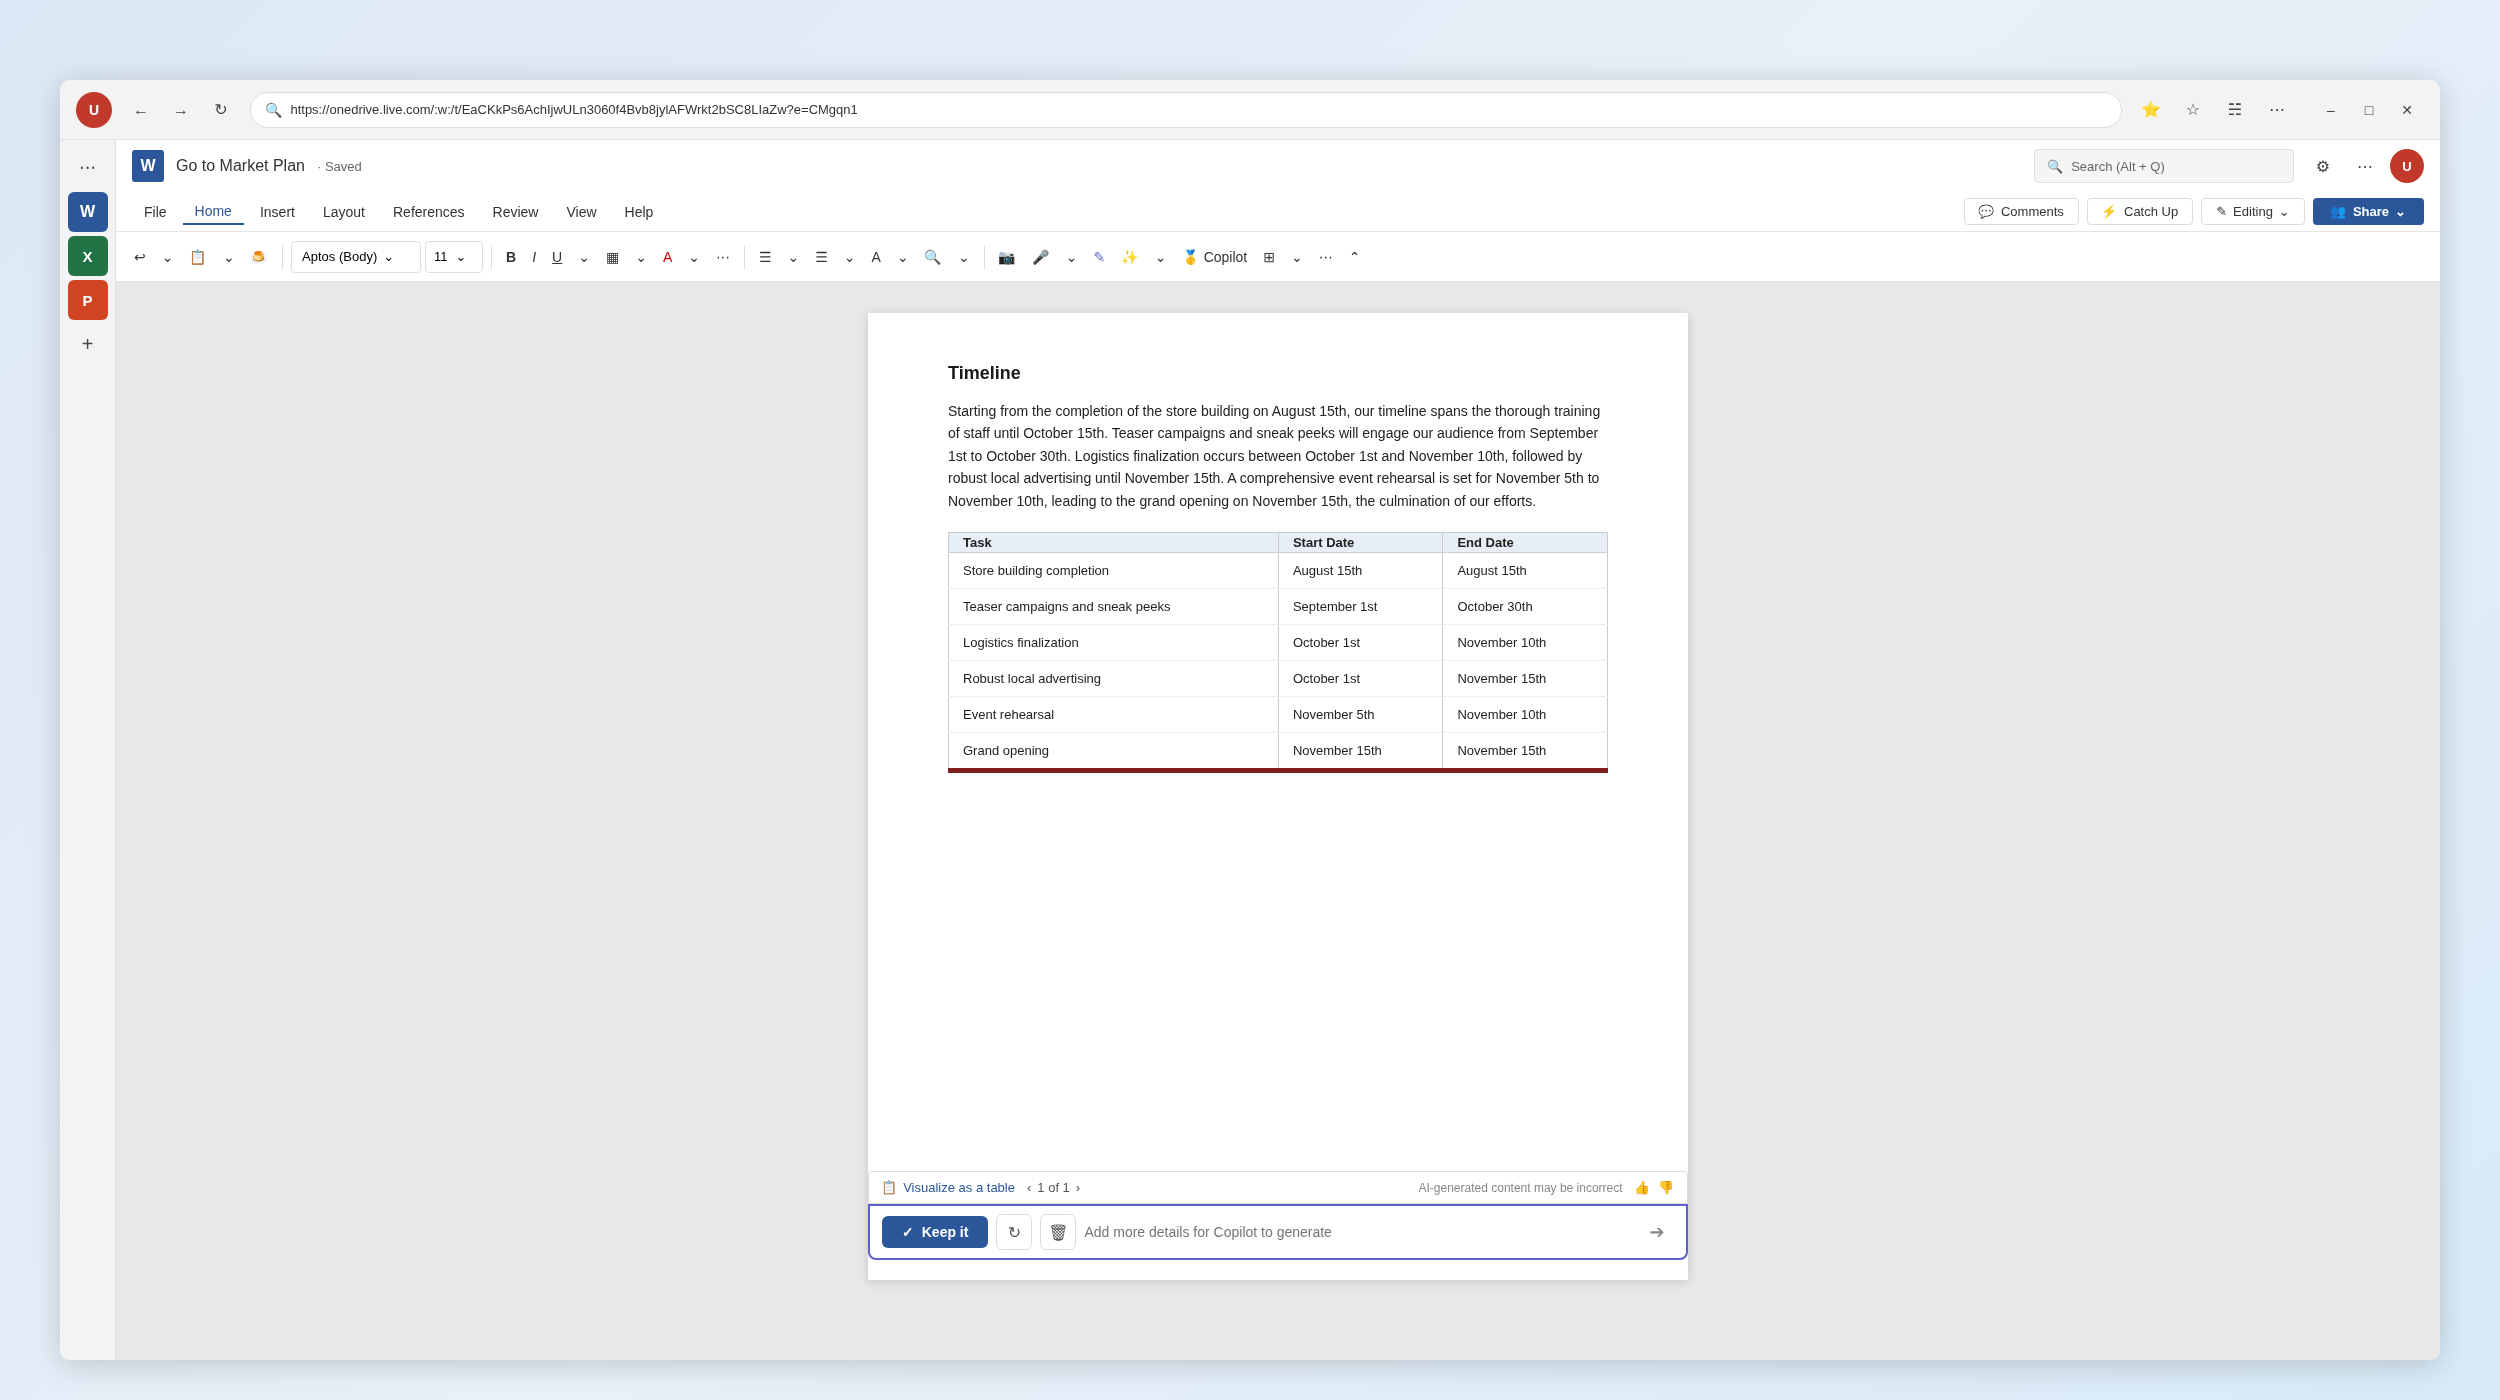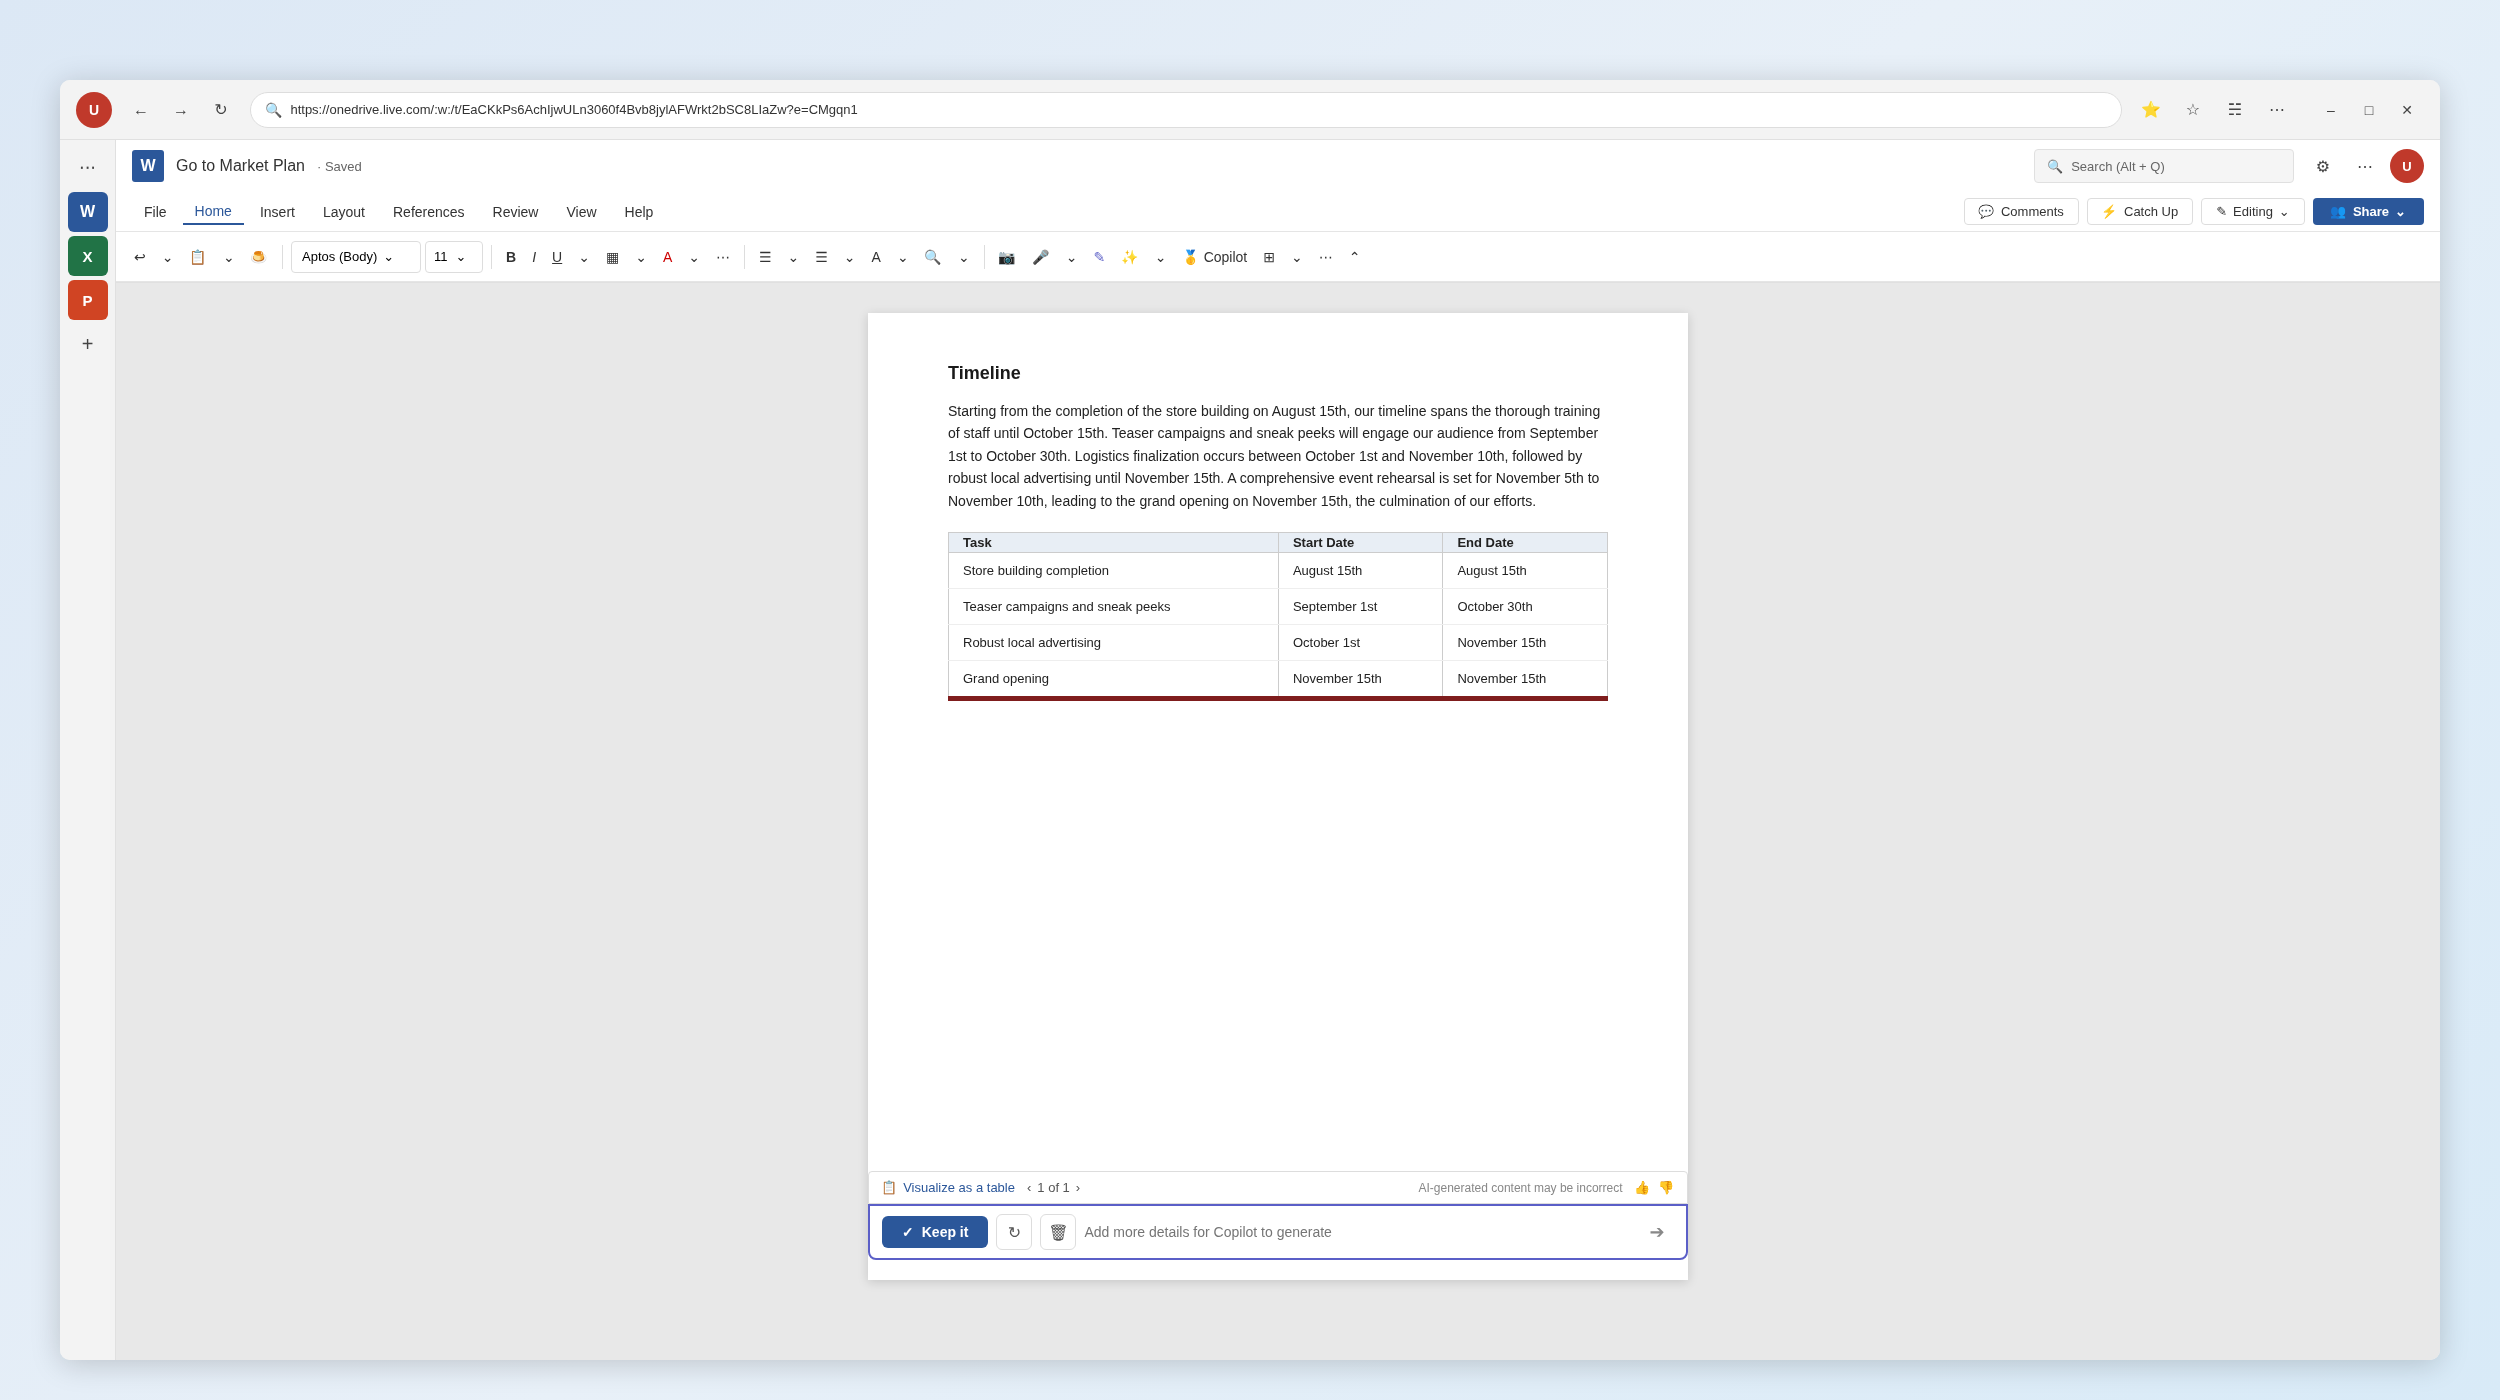--- a/index.html
+++ b/index.html
@@ -635,23 +635,33 @@
                   <td>Store building completion</td>
                   <td>August 15th</td>
                   <td>August 15th</td>
                 </tr>
                 <tr>
                   <td>Teaser campaigns and sneak peeks</td>
                   <td>September 1st</td>
                   <td>October 30th</td>
                 </tr>
                 <tr>
+                  <td>Logistics finalization</td>
+                  <td>October 1st</td>
+                  <td>November 10th</td>
+                </tr>
+                <tr>
                   <td>Robust local advertising</td>
                   <td>October 1st</td>
                   <td>November 15th</td>
+                </tr>
+                <tr>
+                  <td>Event rehearsal</td>
+                  <td>November 5th</td>
+                  <td>November 10th</td>
                 </tr>
                 <tr>
                   <td>Grand opening</td>
                   <td>November 15th</td>
                   <td>November 15th</td>
                 </tr>
               </tbody>
           </table>
 
           <div class="copilot-bottom-bar">

